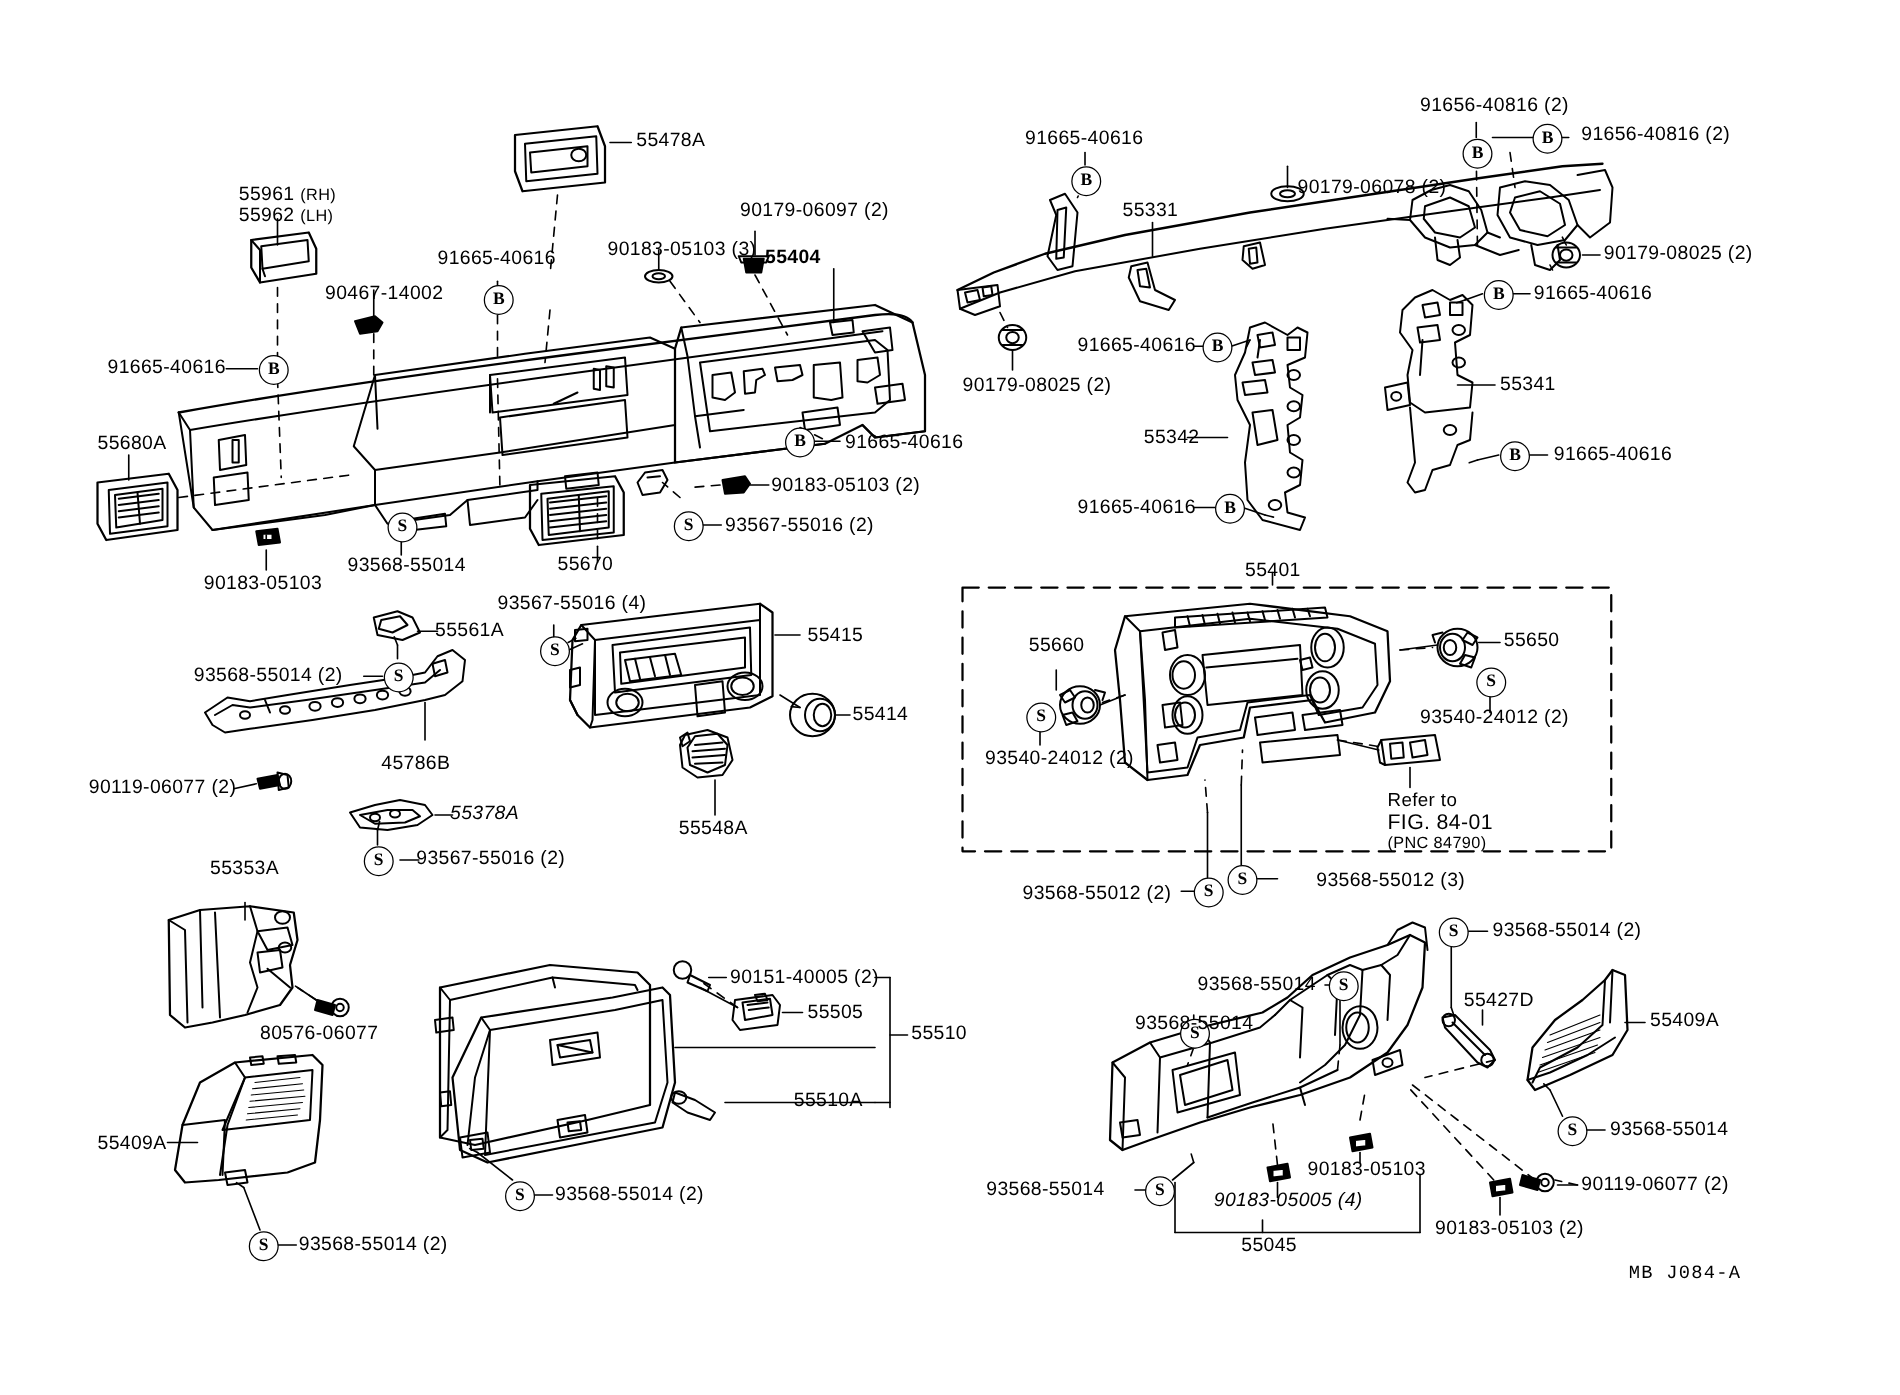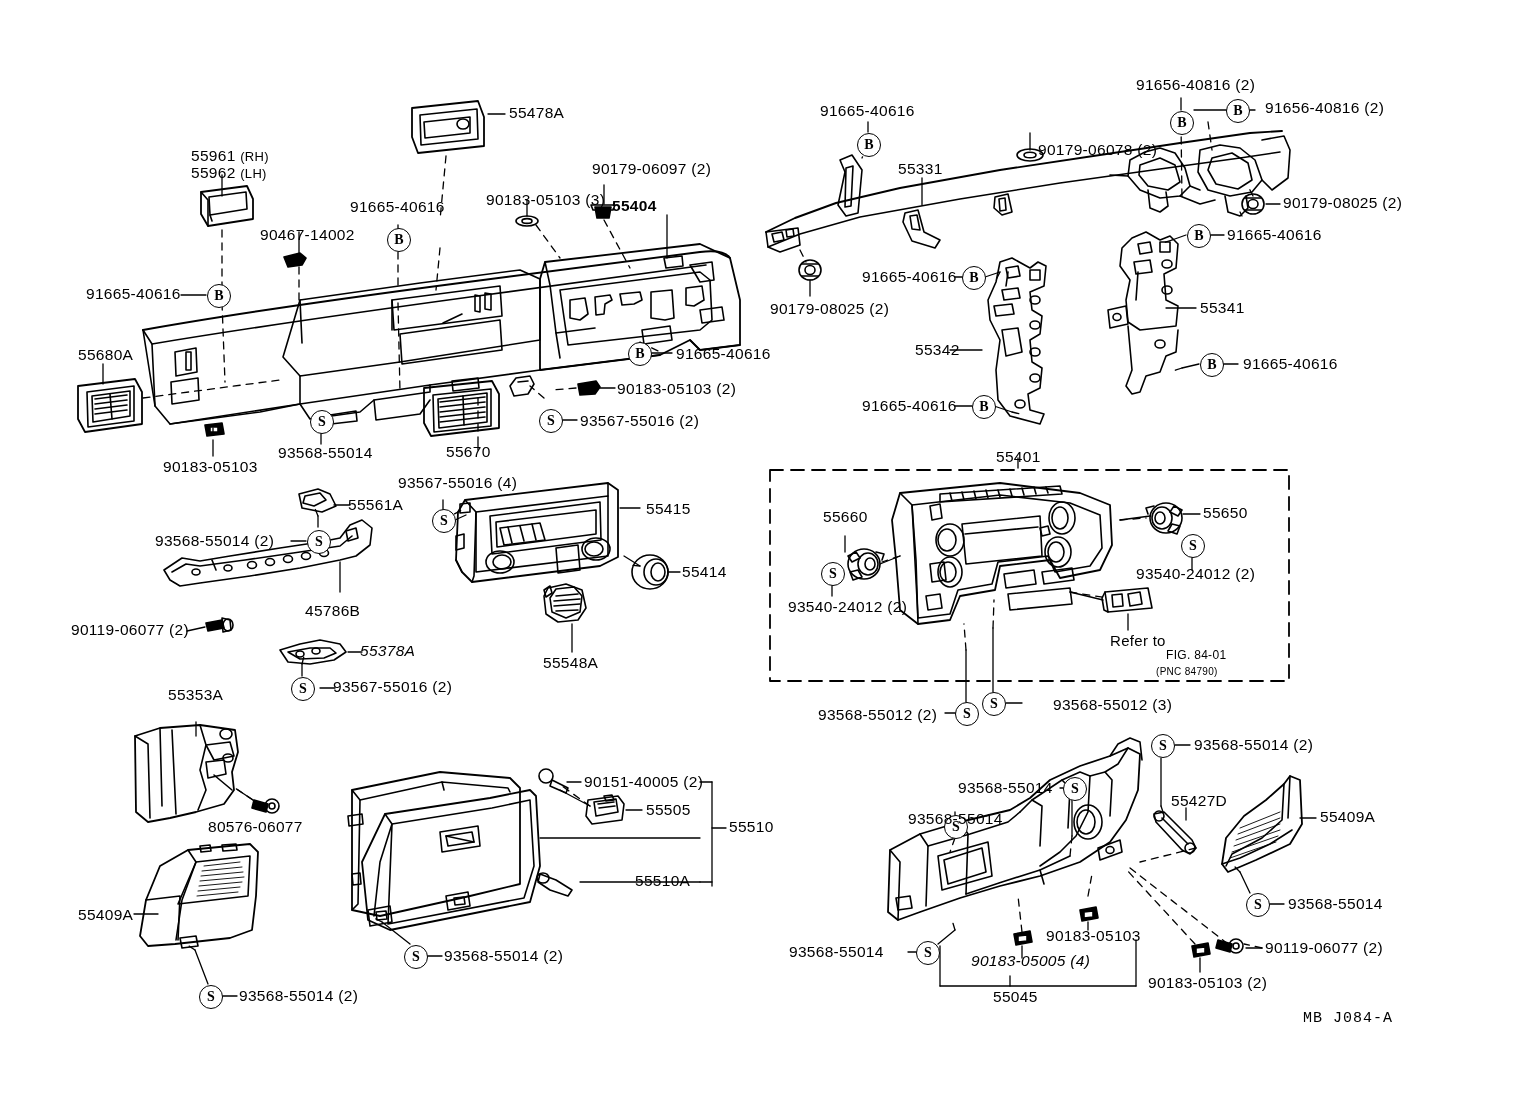--- a/index.html
+++ b/index.html
@@ -6,21 +6,21 @@
   #page{
     position:relative;width:1520px;height:1116px;background:#ffffff;
     font-family:"Liberation Sans", sans-serif;color:#000;overflow:hidden;
   }
   svg#art{position:absolute;left:0;top:0;width:1520px;height:1116px;}
   .lbl{
     position:absolute;white-space:nowrap;font-size:15.5px;letter-spacing:.3px;
     font-family:"Liberation Sans", sans-serif;color:#000;font-weight:500;
   }
   .lbl.sm{font-size:13px;}
-  .lbl.xs{font-size:10px;margin-left:46px;}
+  .lbl.xs{font-size:13px;}
   .lbl.mono{font-family:"Liberation Mono", monospace;font-size:15px;letter-spacing:1px;}
   .suffix{font-size:13px;}
   
   .mark{
     position:absolute;width:22px;height:22px;border:1.7px solid #000;border-radius:50%;
     display:flex;align-items:center;justify-content:center;
     font-size:14px;font-weight:700;font-family:"Liberation Serif", serif;background:#fff;
   }
 </style>
 </head>
@@ -799,21 +799,21 @@
 <div class="lbl" style="left:543px;top:654px;">55548A</div>
 
 <div class="lbl" style="left:996px;top:448px;">55401</div>
 <div class="lbl" style="left:823px;top:508px;">55660</div>
 <div class="lbl" style="left:1203px;top:504px;">55650</div>
 <div class="lbl" style="left:788px;top:598px;">93540-24012 (2)</div>
 <div class="lbl" style="left:1136px;top:565px;">93540-24012 (2)</div>
 <div class="lbl" style="left:818px;top:706px;">93568-55012 (2)</div>
 <div class="lbl" style="left:1025px;top:696px;margin-left:28px;">93568-55012 (3)</div>
 <div class="lbl sm" style="left:1110px;top:632px;font-size:15px;">Refer to</div>
-<div class="lbl sm" style="left:1166px;top:648px;font-size:12px;">FIG. 84-01</div>
+<div class="lbl sm" style="left:1110px;top:648px;font-size:17px;">FIG. 84-01</div>
 <div class="lbl xs" style="left:1110px;top:666px;">(PNC 84790)</div>
 
 <div class="lbl" style="left:168px;top:686px;">55353A</div>
 <div class="lbl" style="left:208px;top:818px;">80576-06077</div>
 <div class="lbl" style="left:78px;top:906px;">55409A</div>
 <div class="lbl" style="left:239px;top:987px;">93568-55014 (2)</div>
 <div class="lbl" style="left:584px;top:773px;">90151-40005 (2)</div>
 <div class="lbl" style="left:646px;top:801px;">55505</div>
 <div class="lbl" style="left:729px;top:818px;">55510</div>
 <div class="lbl" style="left:635px;top:872px;">55510A</div>

